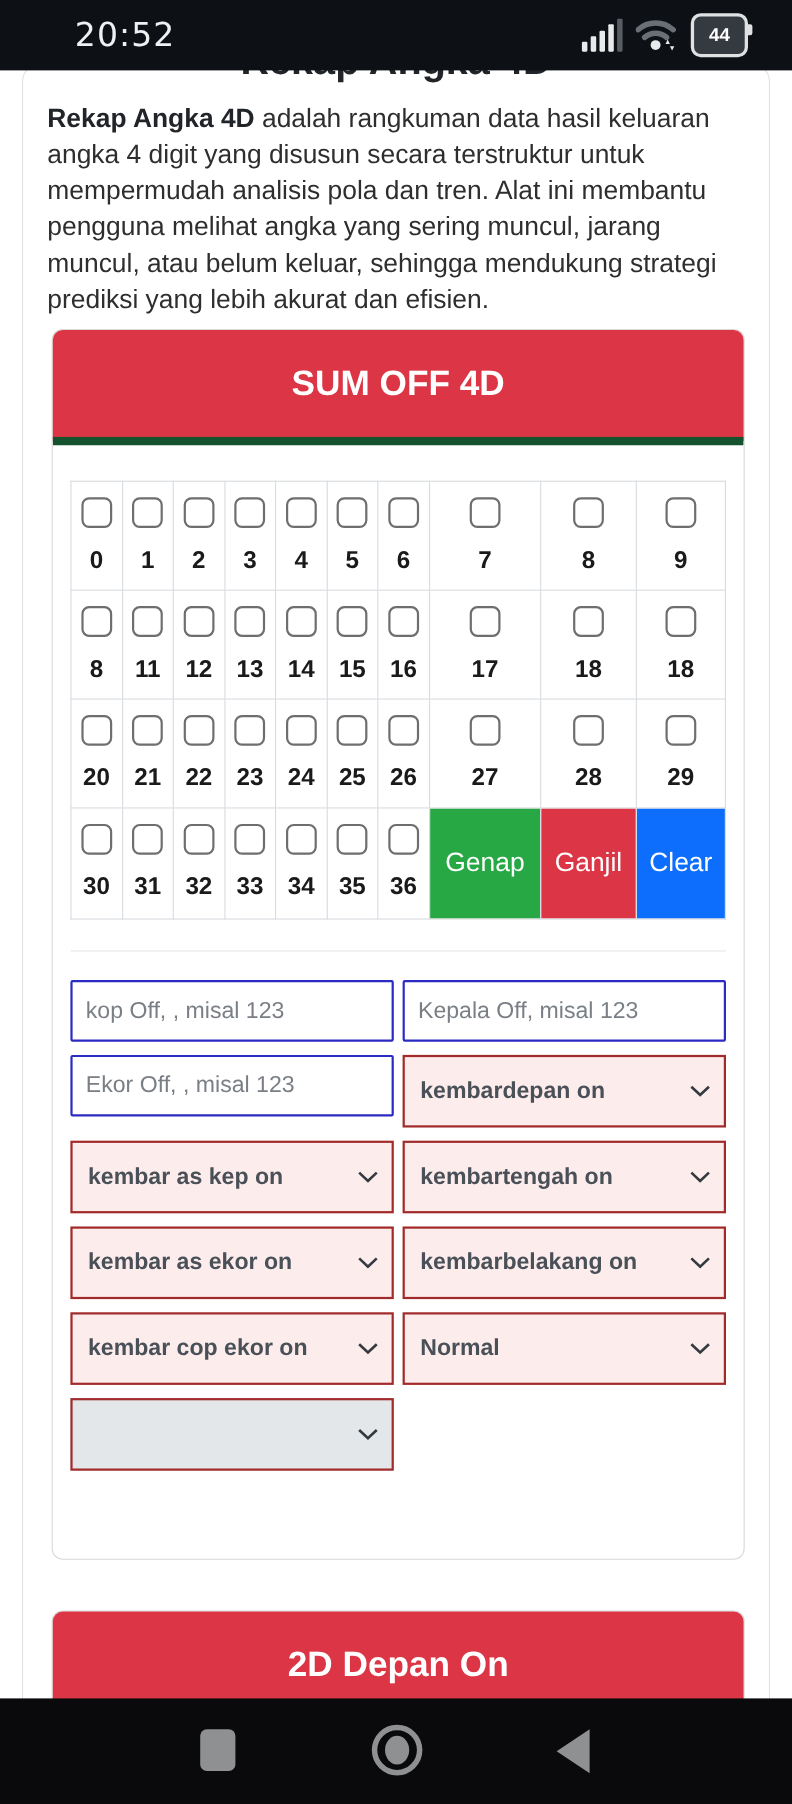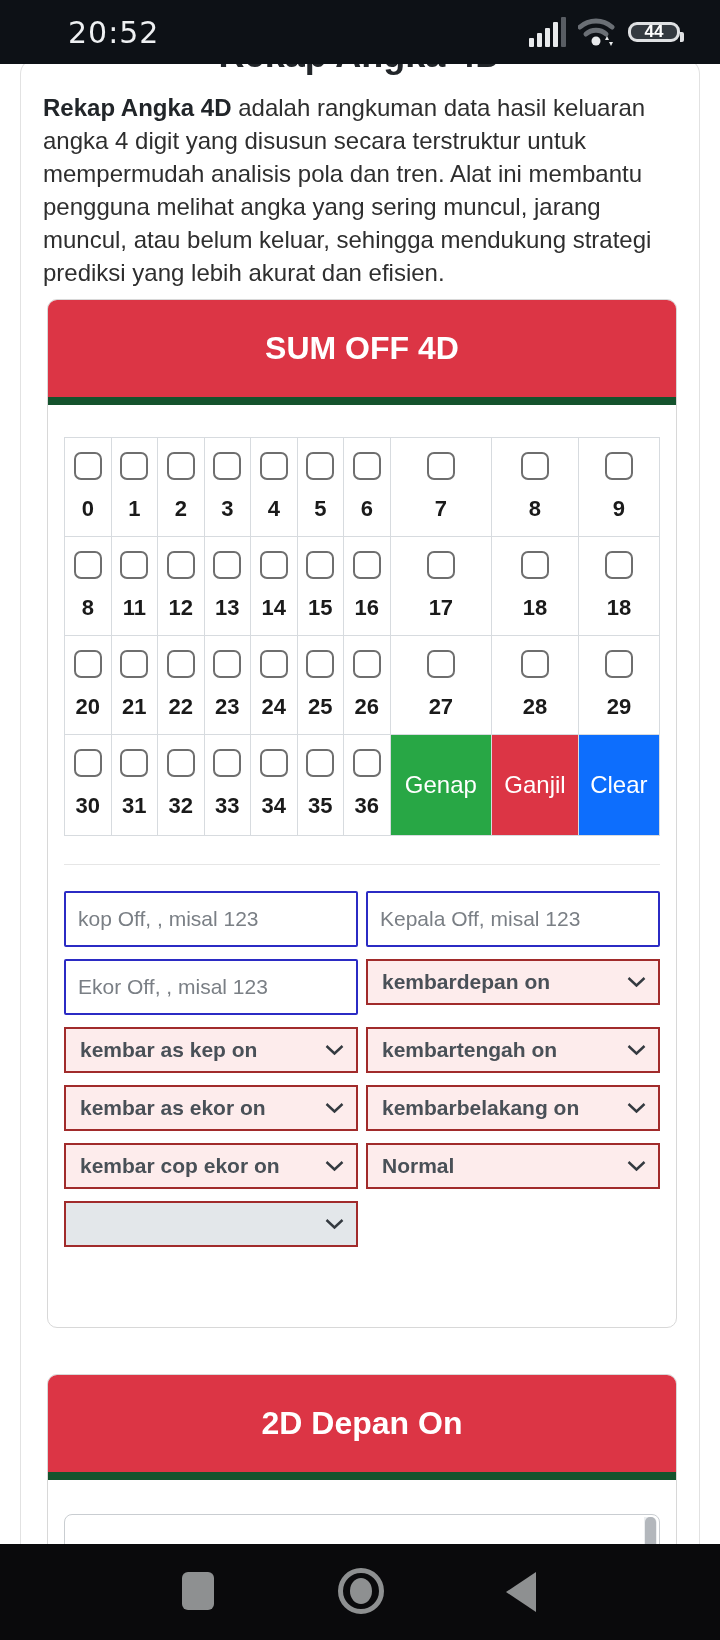--- a/index.html
+++ b/index.html
@@ -11,21 +11,21 @@
     background: #0d1116; color: #eef0f2; display: flex; align-items: center;
     justify-content: space-between; padding: 0 40px 0 40px; z-index: 40; }
   .sb-time { font-size: 30px; font-weight: 500; letter-spacing: 1px; font-family: "DejaVu Sans", sans-serif; margin-left: 28px; }
   .sb-icons { display: flex; align-items: center; gap: 12px; }
   .sig { display: flex; align-items: flex-end; gap: 3px; height: 30px; }
   .sig i { display: block; width: 5px; background: #e8eaec; border-radius: 1px; }
   .sig i:nth-child(1){height:9px} .sig i:nth-child(2){height:14px}
   .sig i:nth-child(3){height:19px} .sig i:nth-child(4){height:25px}
   .sig i:nth-child(5){height:30px; background:#585d63;}
   .wifi { position: relative; width: 38px; height: 32px; }
-  .batt { position: relative; width: 52px; height: 20px; border: 3px solid #dfe1e3;
+  .batt { position: relative; width: 52px; height: 40px; border: 3px solid #dfe1e3;
     border-radius: 9px; background: #343a40; display: flex; align-items: center; justify-content: center; }
   .batt:after { content:""; position:absolute; right:-7px; top:7px; width:4px; height:10px;
     background:#dfe1e3; border-radius:0 2px 2px 0; }
   .batt span { font-size: 17px; font-weight: bold; color: #fff; }
 
   
   .sheet { position: absolute; top: 58px; left: 20px; right: 20px; bottom: 0;
     background: #fff; border: 1px solid #e2e2e2; border-bottom: none;
     border-radius: 16px 16px 0 0; padding: 0 22px; overflow: hidden; }
   .page-title { margin-top: -26px; text-align: center; font-size: 36px; line-height: 44px;
@@ -53,21 +53,21 @@
     font-family: "Liberation Sans", sans-serif; }
   td.btncell { padding: 0; height: 100px; }
 
   .divider { border: none; border-top: 1px solid #e6e6e6; margin: 28px 0 26px; }
 
   
   .form-grid { display: grid; grid-template-columns: 1fr 1fr; gap: 12px 8px; }
   .off-input { height: 56px; border: 2px solid #2b2bc4; border-radius: 2px; padding: 0 12px;
     font-size: 21px; color: #333; width: 100%; font-family: "Liberation Sans", sans-serif; outline: none; }
   .off-input::placeholder { color: #7a7f85; opacity: 1; }
-  .sel { position: relative; height: 46px; border: 2px solid #a12b2b; background: #fdecec;
+  .sel { position: relative; height: 66px; border: 2px solid #a12b2b; background: #fdecec;
     display: flex; align-items: center; padding: 0 44px 0 14px; cursor: pointer; }
   .sel-label { font-size: 21px; font-weight: bold; color: #495057; }
   .sel.disabled { background: #e3e7ea; cursor: default; }
   .chev { position: absolute; right: 12px; top: 50%; transform: translateY(-50%); line-height: 0; }
 
   
   .bigarea { position: relative; width: 100%; height: 140px; border: 1px solid #c9cdd1;
     border-radius: 8px; background: #fff; padding: 22px 30px 0 14px; overflow: hidden; }
   .bigarea-text { font-size: 28px; color: #495057; text-align: center; white-space: nowrap; }
   .vscroll { position: absolute; top: 2px; right: 2px; bottom: 2px; width: 13px;

